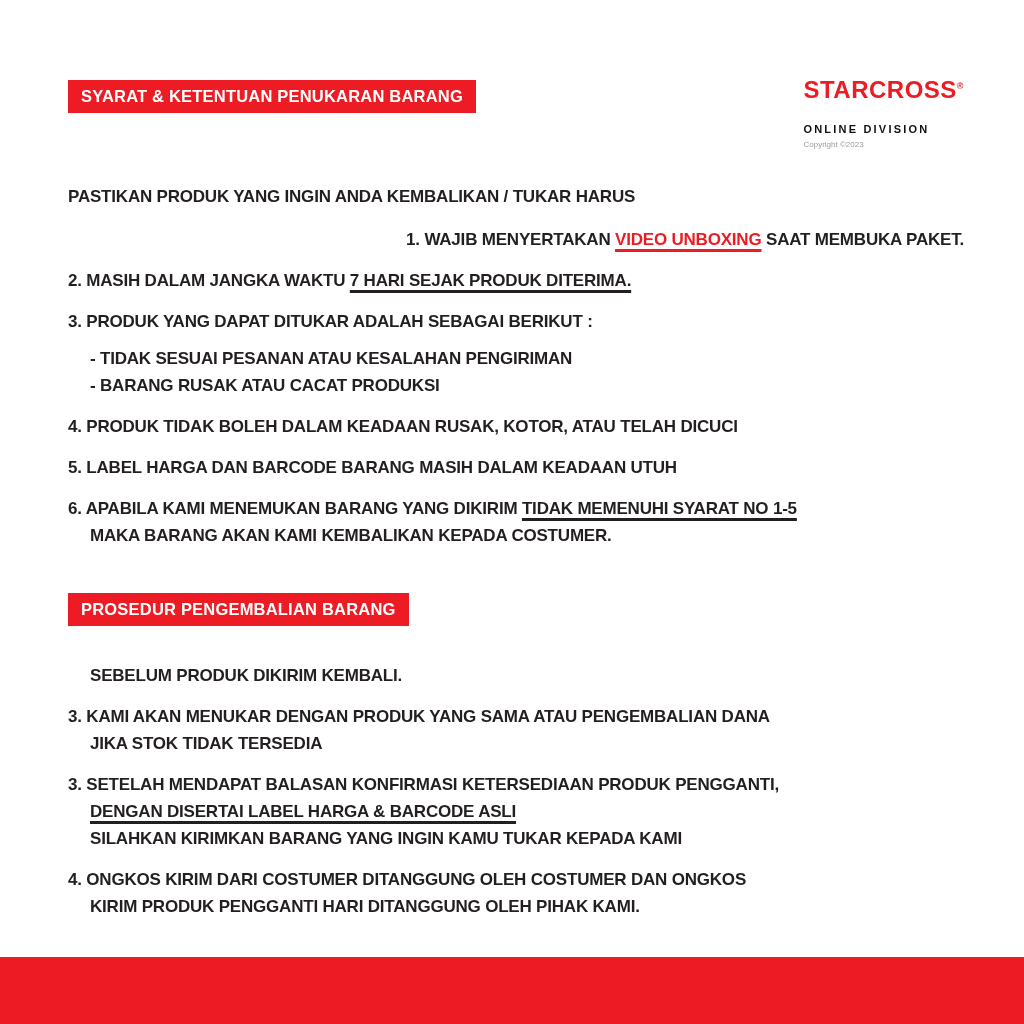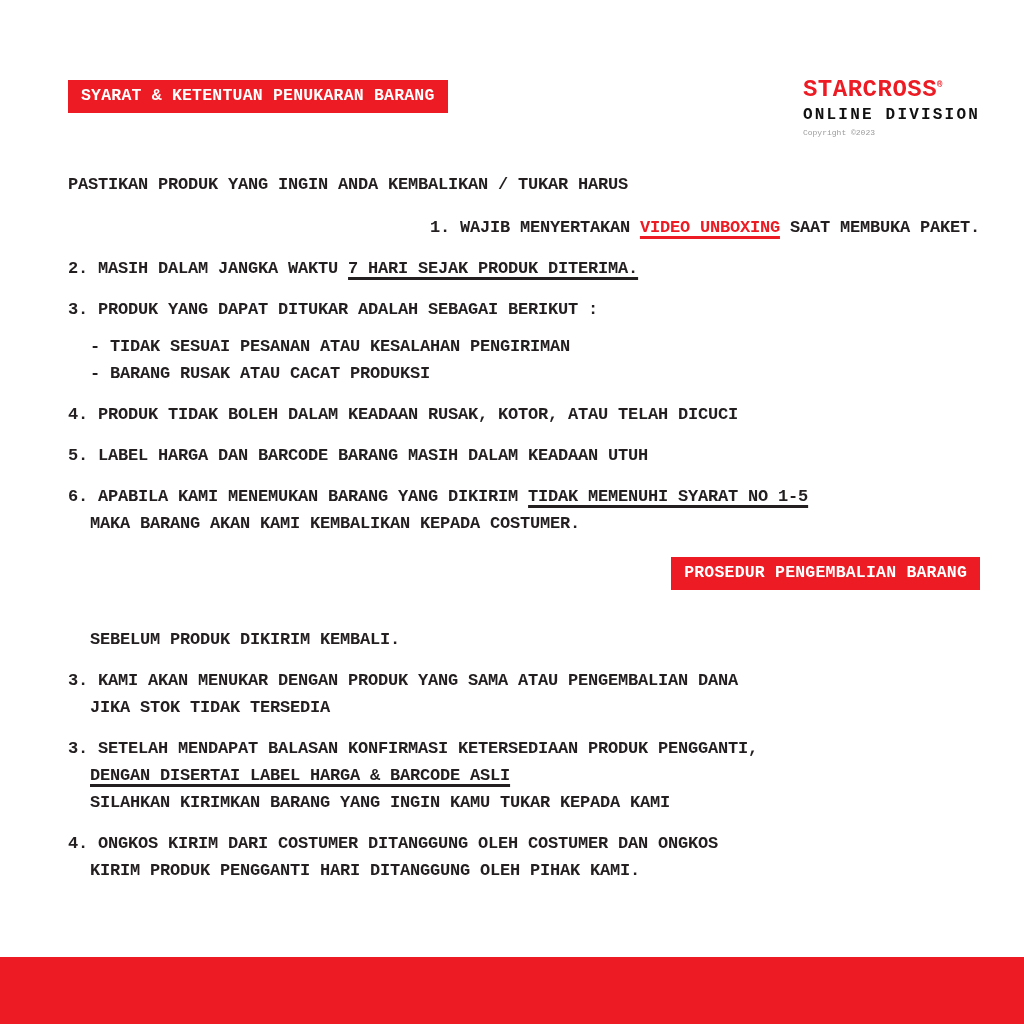--- a/index.html
+++ b/index.html
@@ -9,22 +9,21 @@
     font-family: "Liberation Sans", sans-serif;
     color: #231f20;
   }
   .page {
     position: relative;
     width: 1024px; height: 1024px;
     background: #ffffff;
     overflow: hidden;
   }
   .content {
-    padding: 80px 44px 0 68px;
-    font-family: Liberation Mono, monospace;
+    padding: 80px 60px 0 68px;
   }
   .header-row {
     display: flex;
     justify-content: space-between;
     align-items: flex-start;
   }
   .badge {
     display: inline-block;
     background: #ed1c24;
     color: #ffffff;
@@ -42,23 +41,23 @@
     letter-spacing: 0.5px;
     line-height: 1;
   }
   .brand-name sup {
     font-size: 9px;
     vertical-align: super;
   }
   .brand-division {
     color: #111111;
     font-weight: 700;
-    font-size: 16px;
+    font-size: 11px;
     letter-spacing: 2.2px;
-    margin-top: 5px;
+    margin-top: 22px;
     line-height: 1;
   }
   .brand-copyright {
     color: #9b9b9b;
     font-size: 8px;
     margin-top: 6px;
     line-height: 1;
   }
   .body-text {
     font-weight: 700;
@@ -75,21 +74,21 @@
     color: #ed1c24;
     text-decoration: underline;
     text-decoration-thickness: 2.5px;
     text-underline-offset: 4px;
   }
   .underline {
     text-decoration: underline;
     text-decoration-thickness: 2.5px;
     text-underline-offset: 4px;
   }
-  .section2-badge-wrap { margin-top: 20px; text-align: right; }
+  .section2-badge-wrap { margin-top: 44px; }
   .section2-list { margin-top: 36px; }
   .bottom-bar {
     position: absolute;
     left: 0; right: 0; bottom: 0;
     height: 67px;
     background: #ed1c24;
   }
 </style>
 </head>
 <body>

